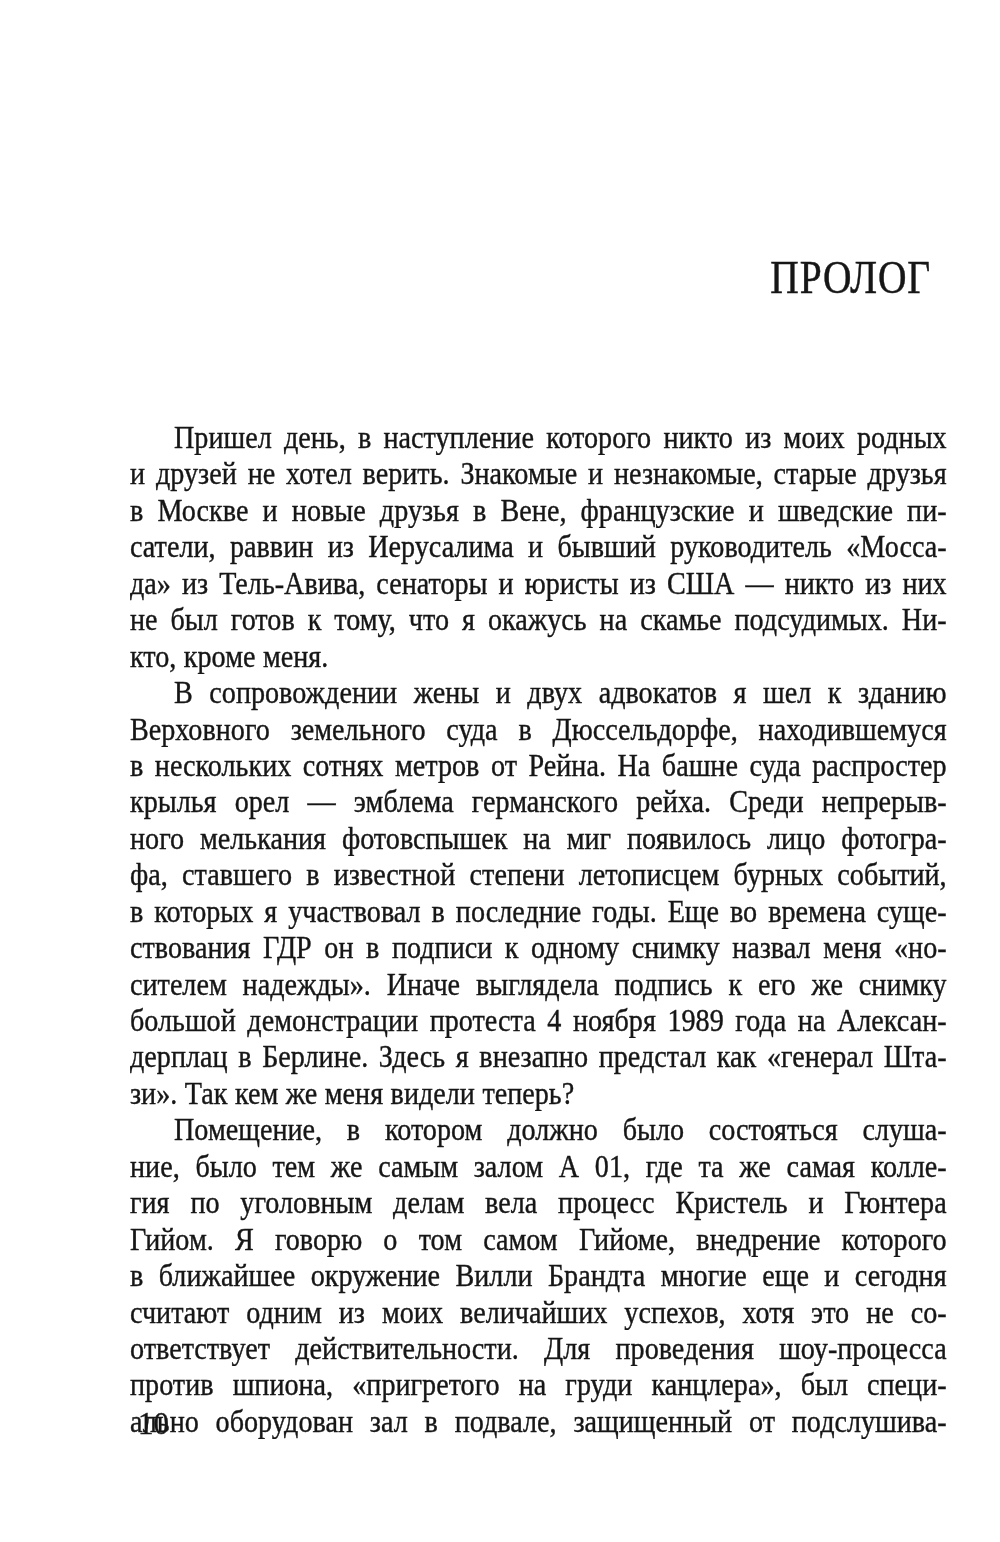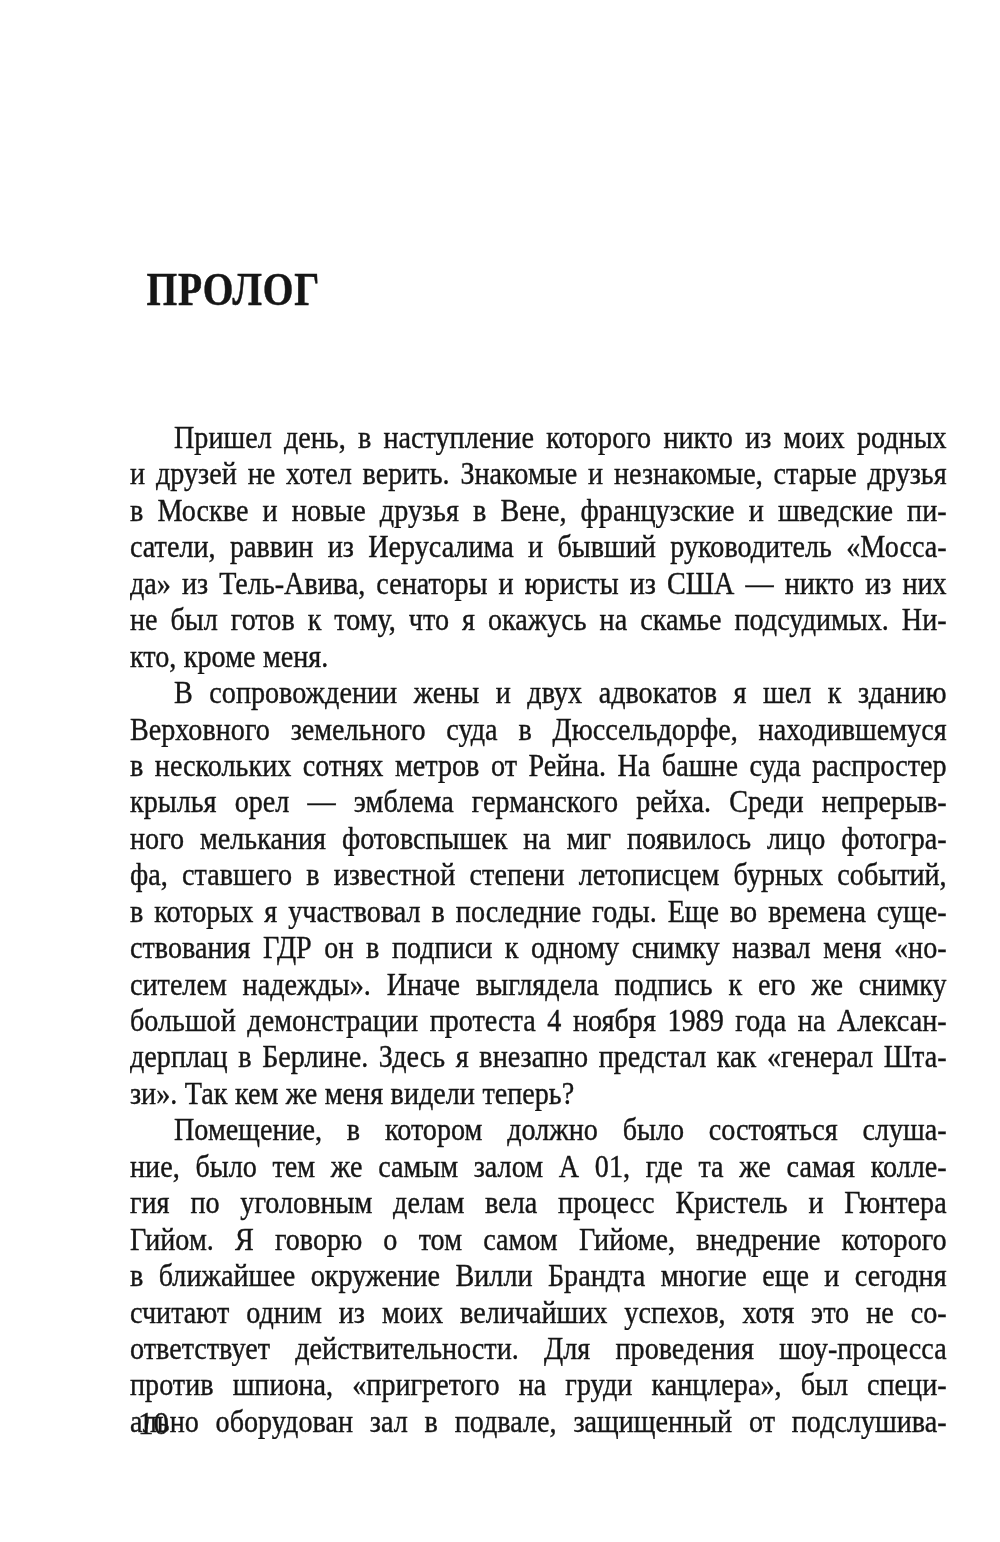--- a/index.html
+++ b/index.html
@@ -11,28 +11,28 @@
     position: relative;
     width: 1000px;
     height: 1542px;
     background: #ffffff;
     overflow: hidden;
     font-family: "Liberation Serif", serif;
     color: #161616;
   }
   .title {
     position: absolute;
-    top: 266px;
+    top: 254px;
     left: 130px;
     width: 816px;
     margin: 0;
-    text-align: left;
+    text-align: right;
     font-size: 47px;
     line-height: 47px;
-    font-weight: 700;
+    font-weight: 400;
     -webkit-text-stroke: 0.5px #161616;
   }
   .title-inner {
     display: inline-block;
     transform: scaleX(0.84);
     transform-origin: 50% 50%;
     letter-spacing: 1px;
   }
   .textblock {
     position: absolute;

